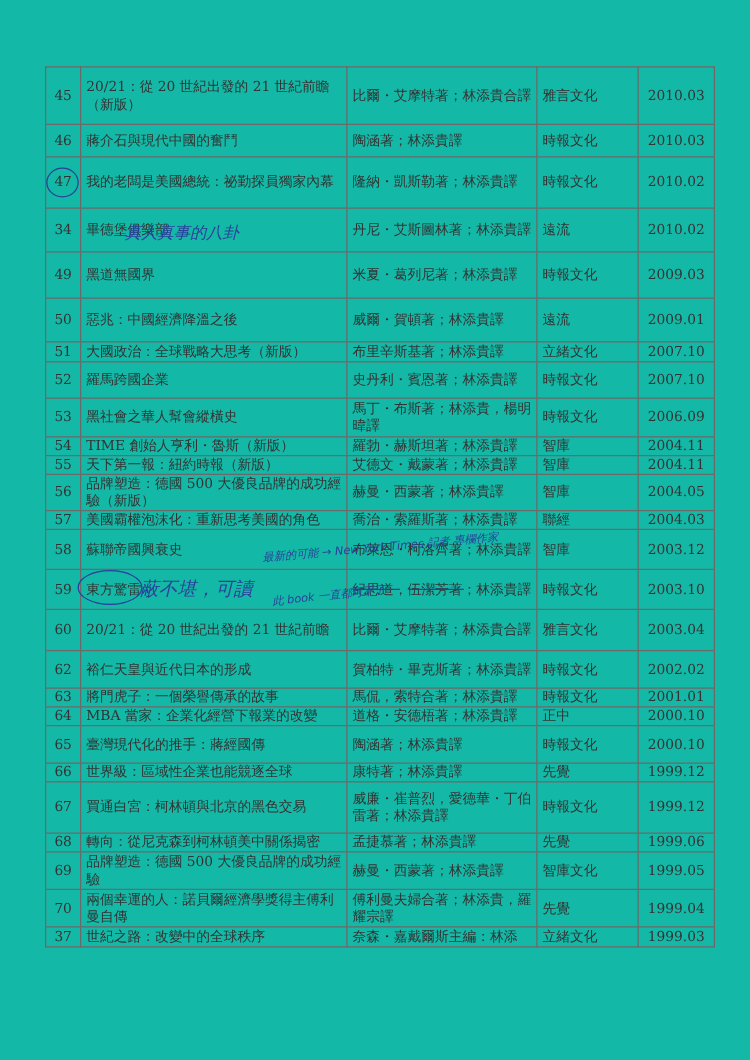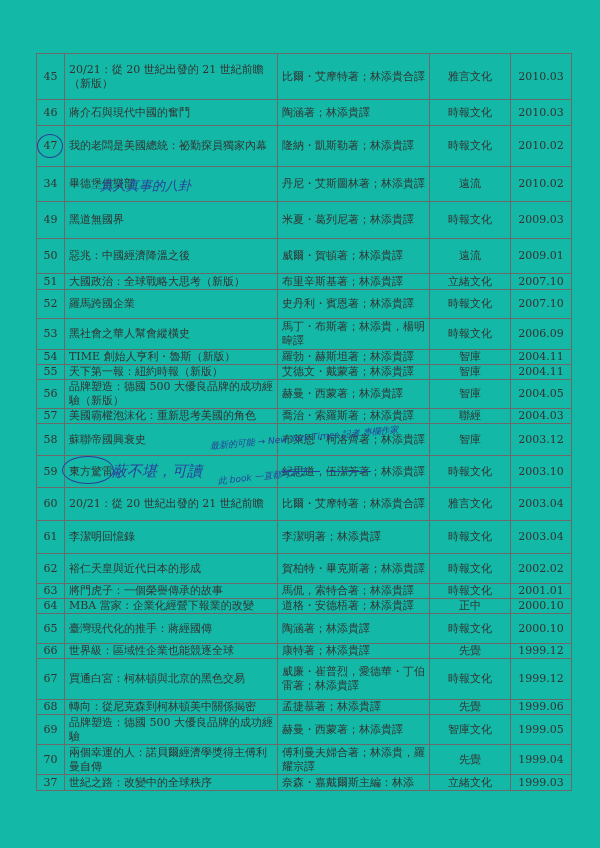--- a/index.html
+++ b/index.html
@@ -12,21 +12,21 @@
     position: absolute; left: 36px; top: 53px; width: 530px;
     border-collapse: collapse; table-layout: fixed;
     font-size: 11px; line-height: 14px;
   }
   table.books td {
     border: 1px solid #6a6a6a; padding: 0 4px; vertical-align: middle; overflow: hidden;
   }
   td.no { text-align: center; width: 19px; padding: 0; }
   td.title { width: 204px; }
   td.author { width: 143px; }
-  td.pub { width: 72px; text-align: center; }
+  td.pub { width: 72px; text-align: left; }
   td.date { width: 52px; text-align: center; padding: 0; }
   .hw {
     position: absolute; font-family: "DejaVu Sans", sans-serif; color: #2a3f9a;
     font-style: italic; white-space: nowrap; transform-origin: left center;
   }
   .circle {
     position: absolute; border: 1.3px solid #2a3f9a; border-radius: 50%;
   }
   .uline { position: absolute; height: 0; border-top: 1.3px solid #2a3f9a; }
 </style>
@@ -141,27 +141,20 @@
           <td class="pub">時報文化</td>
           <td class="date">2003.10</td>
         </tr>
         <tr style="height: 33px;">
           <td class="no">60</td>
           <td class="title">20/21：從 20 世紀出發的 21 世紀前瞻</td>
           <td class="author">比爾・艾摩特著；林添貴合譯</td>
           <td class="pub">雅言文化</td>
           <td class="date">2003.04</td>
         </tr>
-        <tr style="height: 33px;">
-          <td class="no">61</td>
-          <td class="title">李潔明回憶錄</td>
-          <td class="author">李潔明著；林添貴譯</td>
-          <td class="pub">時報文化</td>
-          <td class="date">2003.04</td>
-        </tr>
         <tr style="height: 30px;">
           <td class="no">62</td>
           <td class="title">裕仁天皇與近代日本的形成</td>
           <td class="author">賀柏特・畢克斯著；林添貴譯</td>
           <td class="pub">時報文化</td>
           <td class="date">2002.02</td>
         </tr>
         <tr style="height: 13px;">
           <td class="no">63</td>
           <td class="title">將門虎子：一個榮譽傳承的故事</td>

